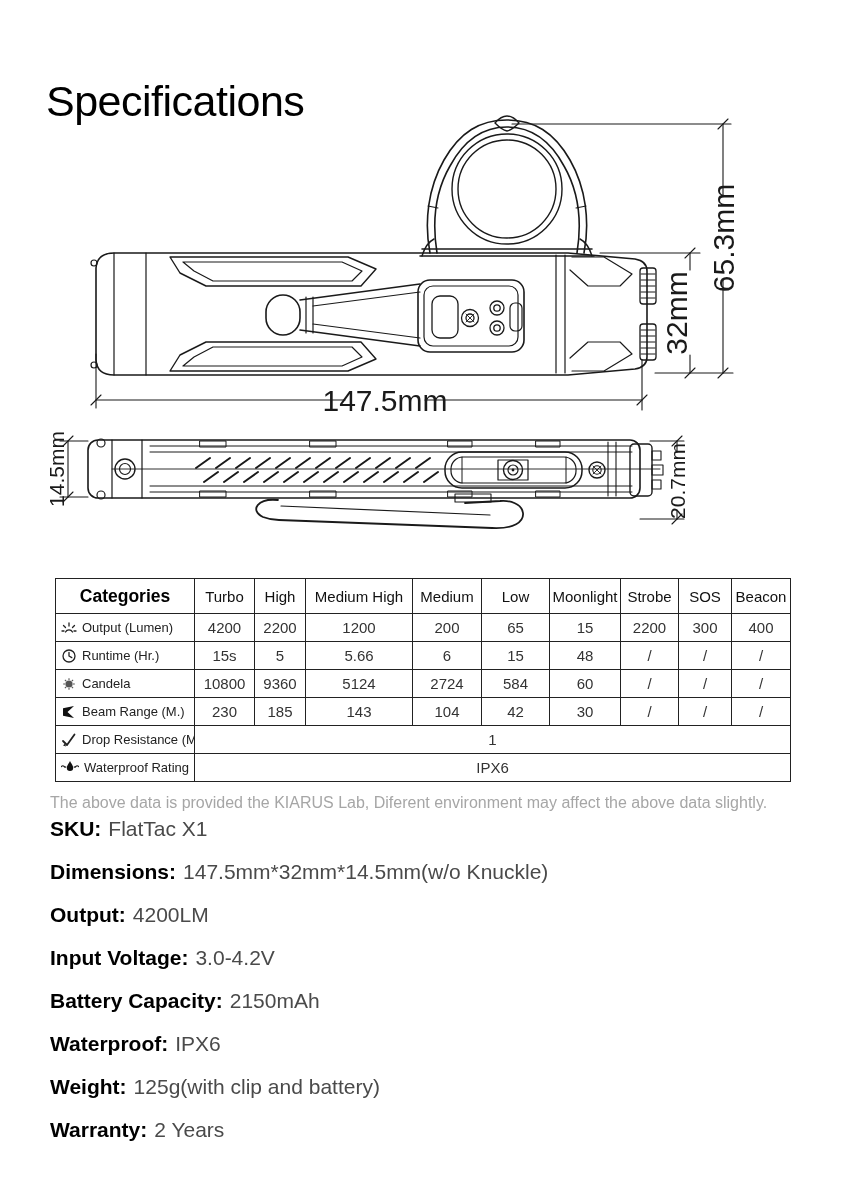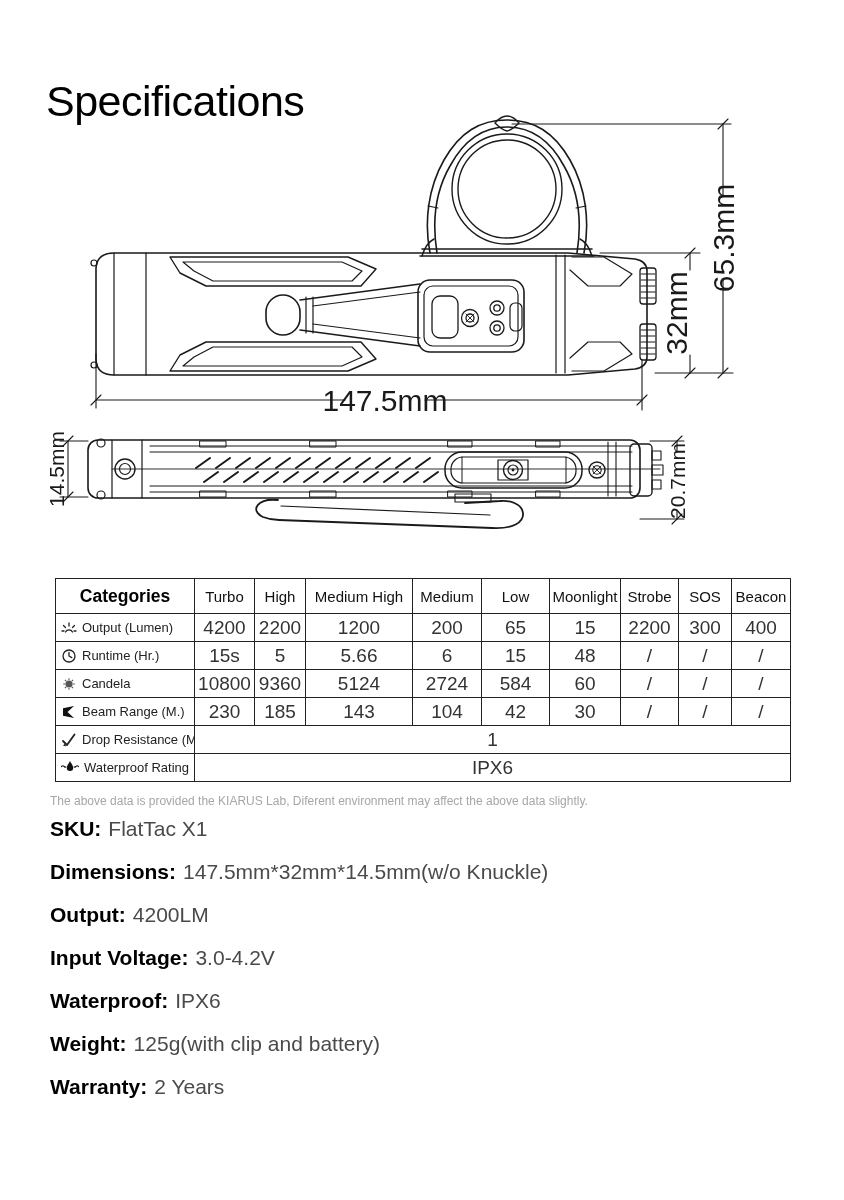--- a/index.html
+++ b/index.html
@@ -12,26 +12,26 @@
   #drawing text{font-family:"Liberation Sans",sans-serif;fill:#1a1a1a;}
   .dim-big{font-size:30px;}
   .dim-small{font-size:21px;}
   
   #spec-table{left:55px;top:578px;border-collapse:collapse;table-layout:fixed;width:735px;}
   #spec-table td,#spec-table th{border:1.4px solid #222;padding:0;text-align:center;vertical-align:middle;overflow:hidden;white-space:nowrap;}
   #spec-table tr{height:28px;}
   #spec-table tr.hdr{height:35px;}
   th.cat{font-size:17.5px;font-weight:bold;color:#000;}
   th.mode{font-size:15px;font-weight:normal;color:#111;}
-  td.val{font-size:19px;color:#333;}
+  td.val{font-size:15px;color:#333;}
   td.lbl{text-align:left;font-size:13px;color:#222;}
   .lbl-inner{display:flex;align-items:flex-start;gap:5px;padding-left:5px;}
   .row-icon{flex:0 0 auto;display:block;}
   
-  #disclaimer{left:50px;top:794px;font-size:12px;color:#a6a6a6;}
+  #disclaimer{left:50px;top:794px;font-size:16px;color:#a6a6a6;}
   
   #spec-list{left:50px;top:817px;}
   .spec-line{height:24px;margin-bottom:19px;font-size:21px;white-space:nowrap;}
   .spec-label{font-weight:bold;color:#000;}
   .spec-value{color:#4a4a4a;margin-left:7px;}
 </style>
 </head>
 <body>
 
 <h1 id="page-title" class="abs">Specifications</h1>
@@ -311,16 +311,17 @@
 </tbody>
   </table>
 
 <div id="disclaimer" class="abs">The above data is provided the KIARUS Lab, Diferent environment may affect the above data slightly.</div>
 
 <div id="spec-list" class="abs">
   <div class="spec-line"><span class="spec-label">SKU:</span><span class="spec-value">FlatTac X1</span></div>
   <div class="spec-line"><span class="spec-label">Dimensions:</span><span class="spec-value">147.5mm*32mm*14.5mm(w/o Knuckle)</span></div>
   <div class="spec-line"><span class="spec-label">Output:</span><span class="spec-value">4200LM</span></div>
   <div class="spec-line"><span class="spec-label">Input Voltage:</span><span class="spec-value">3.0-4.2V</span></div>
+  <div class="spec-line"><span class="spec-label">Battery Capacity:</span><span class="spec-value">2150mAh</span></div>
   <div class="spec-line"><span class="spec-label">Waterproof:</span><span class="spec-value">IPX6</span></div>
   <div class="spec-line"><span class="spec-label">Weight:</span><span class="spec-value">125g(with clip and battery)</span></div>
   <div class="spec-line"><span class="spec-label">Warranty:</span><span class="spec-value">2 Years</span></div>
 </div>
 
 </body></html>

